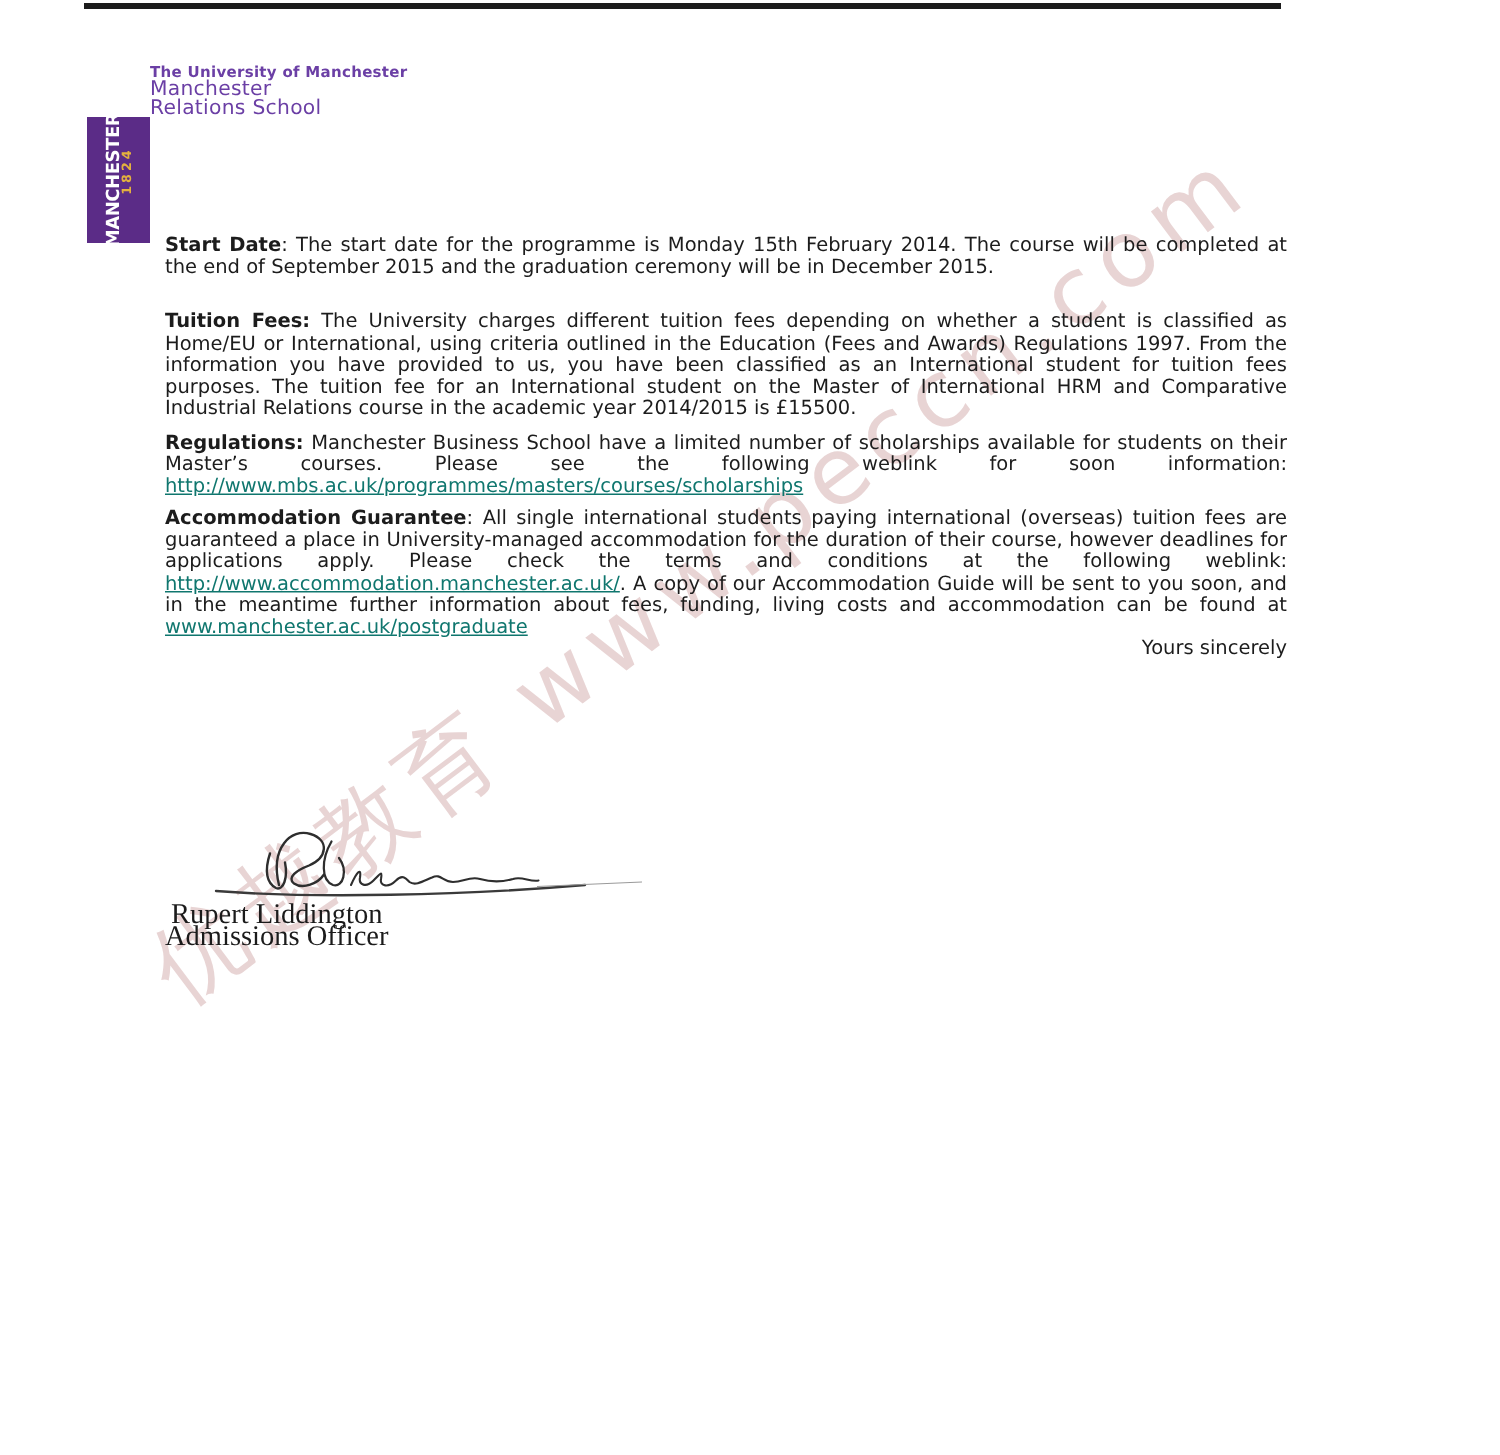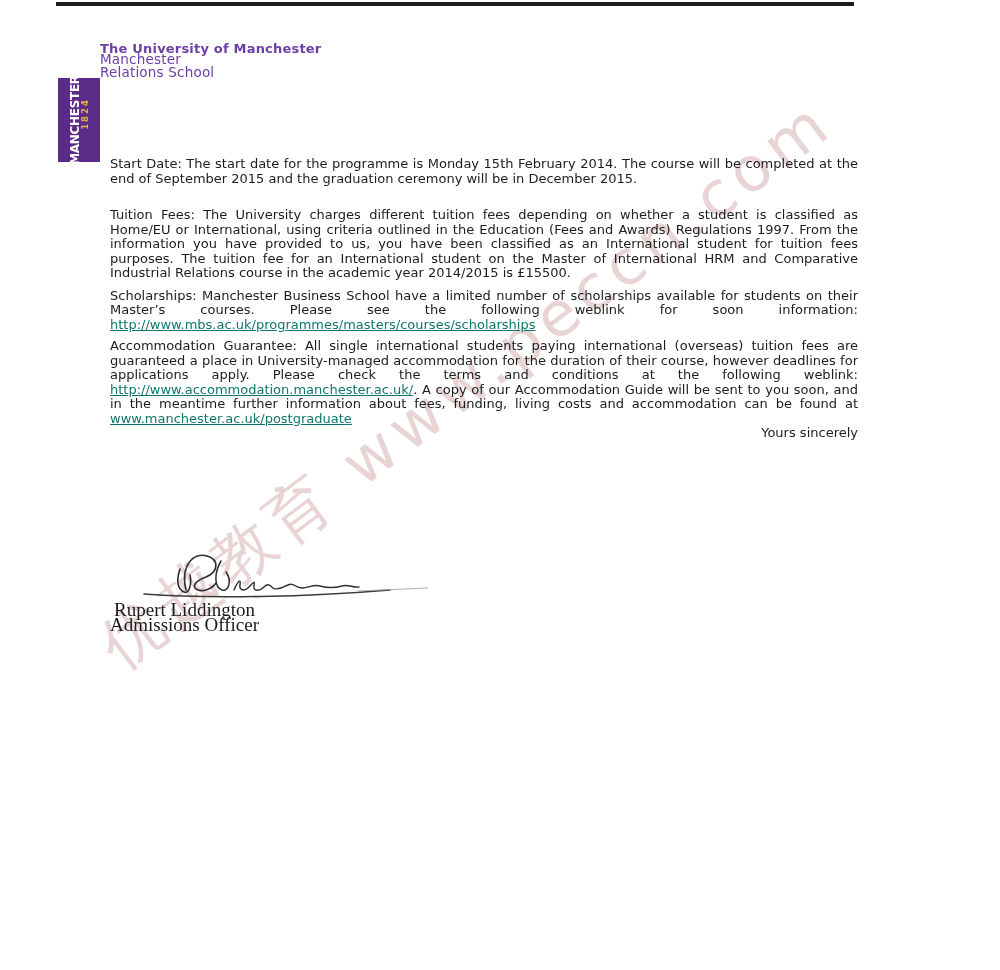--- a/index.html
+++ b/index.html
@@ -11,21 +11,21 @@
 
   
   .watermark{
     position:absolute;left:108px;top:612px;transform:rotate(-37deg);transform-origin:0 50%;
     font-size:62px;letter-spacing:7px;white-space:nowrap;color:rgba(213,176,176,0.55);
     font-family:"DejaVu Sans",sans-serif;pointer-events:none;z-index:0;
   }
 
   
   .logo-text{position:absolute;left:100px;top:44px;color:#6b3fa5;z-index:1;}
-  .logo-tagline{font-size:13px;font-weight:bold;letter-spacing:0.2px;line-height:9px;}
+  .logo-tagline{font-size:10px;font-weight:bold;letter-spacing:0.2px;line-height:9px;}
   .logo-name{font-size:13.5px;line-height:12.5px;letter-spacing:0.2px;}
   .banner{position:absolute;left:58px;top:78px;width:42px;height:84px;background:#5b2c87;z-index:1;}
   .banner-inner{
     position:absolute;width:84px;height:42px;left:-21px;top:21px;transform:rotate(-90deg);
     display:flex;flex-direction:column;justify-content:center;align-items:center;
   }
   .banner-word{color:#ffffff;font-weight:bold;font-size:12px;line-height:12px;letter-spacing:-0.3px;}
   .banner-year{color:#e3b13e;font-weight:bold;font-size:8.5px;line-height:9px;letter-spacing:2px;padding-left:12px;}
 
   
@@ -33,21 +33,21 @@
     position:absolute;left:110px;top:157px;width:748px;z-index:1;
     font-size:13px;line-height:14.5px;text-align:justify;
   }
   .letter p{margin:0;}
   .p-intro{margin-bottom:25px !important;}
   .p-start{margin-bottom:22px !important;}
   .p-tuition{margin-bottom:8px !important;}
   .p-scholar{margin-bottom:7px !important;}
   .p-note{margin-bottom:8px !important;}
   .p-closing{text-align:right;}
-  .lbl{font-weight:normal;}
+  .lbl{font-weight:bold;}
   a.link{color:#0f766e;text-decoration:underline;cursor:pointer;}
 
   
   .signature-svg{position:absolute;left:128px;top:545px;z-index:1;}
 
   
   .contact{
     position:absolute;left:110px;top:603px;z-index:1;
     font-family:"Liberation Serif",serif;font-size:19px;line-height:14.6px;color:#1b1b1b;text-align:center;
   }
@@ -73,21 +73,21 @@
       <div class="banner-year">1824</div>
     </div>
   </div>
 
   <div class="letter">
 
     <p class="p-start"><span class="lbl">Start Date</span><span>: The start date for the programme is Monday 15th February 2014. The course will be completed at the end of September 2015 and the graduation ceremony will be in December 2015.</span></p>
 
     <p class="p-tuition"><span class="lbl">Tuition Fees:</span><span> The University charges different tuition fees depending on whether a student is classified as Home/EU or International, using criteria outlined in the Education (Fees and Awards) Regulations 1997. From the information you have provided to us, you have been classified as an International student for tuition fees purposes. The tuition fee for an International student on the Master of International HRM and Comparative Industrial Relations course in the academic year 2014/2015 is £15500.</span></p>
 
-    <p class="p-scholar"><span class="lbl">Scholarships:</span><span> Manchester Business School have a limited number of scholarships available for students on their Master’s courses.  Please see the following weblink for soon information:</span>
+    <p class="p-scholar"><span class="lbl">Regulations:</span><span> Manchester Business School have a limited number of scholarships available for students on their Master’s courses.  Please see the following weblink for soon information:</span>
       <a class="link">http://www.mbs.ac.uk/programmes/masters/courses/scholarships</a></p>
 
     <p class="p-accom"><span class="lbl">Accommodation Guarantee</span><span>: All single international students paying international (overseas) tuition fees are guaranteed a place in University-managed accommodation for the duration of their course, however deadlines for applications apply. Please check the terms and conditions at the following weblink: </span><a class="link">http://www.accommodation.manchester.ac.uk/</a><span>. A copy of our Accommodation Guide will be sent to you soon, and in the meantime further information about fees, funding, living costs and accommodation can be found at </span><a class="link">www.manchester.ac.uk/postgraduate</a></p>
 
 
     <p class="p-closing">Yours sincerely</p>
   </div>
 
   <svg class="signature-svg" width="312" height="64" viewBox="0 0 312 64" fill="none" xmlns="http://www.w3.org/2000/svg">
 

